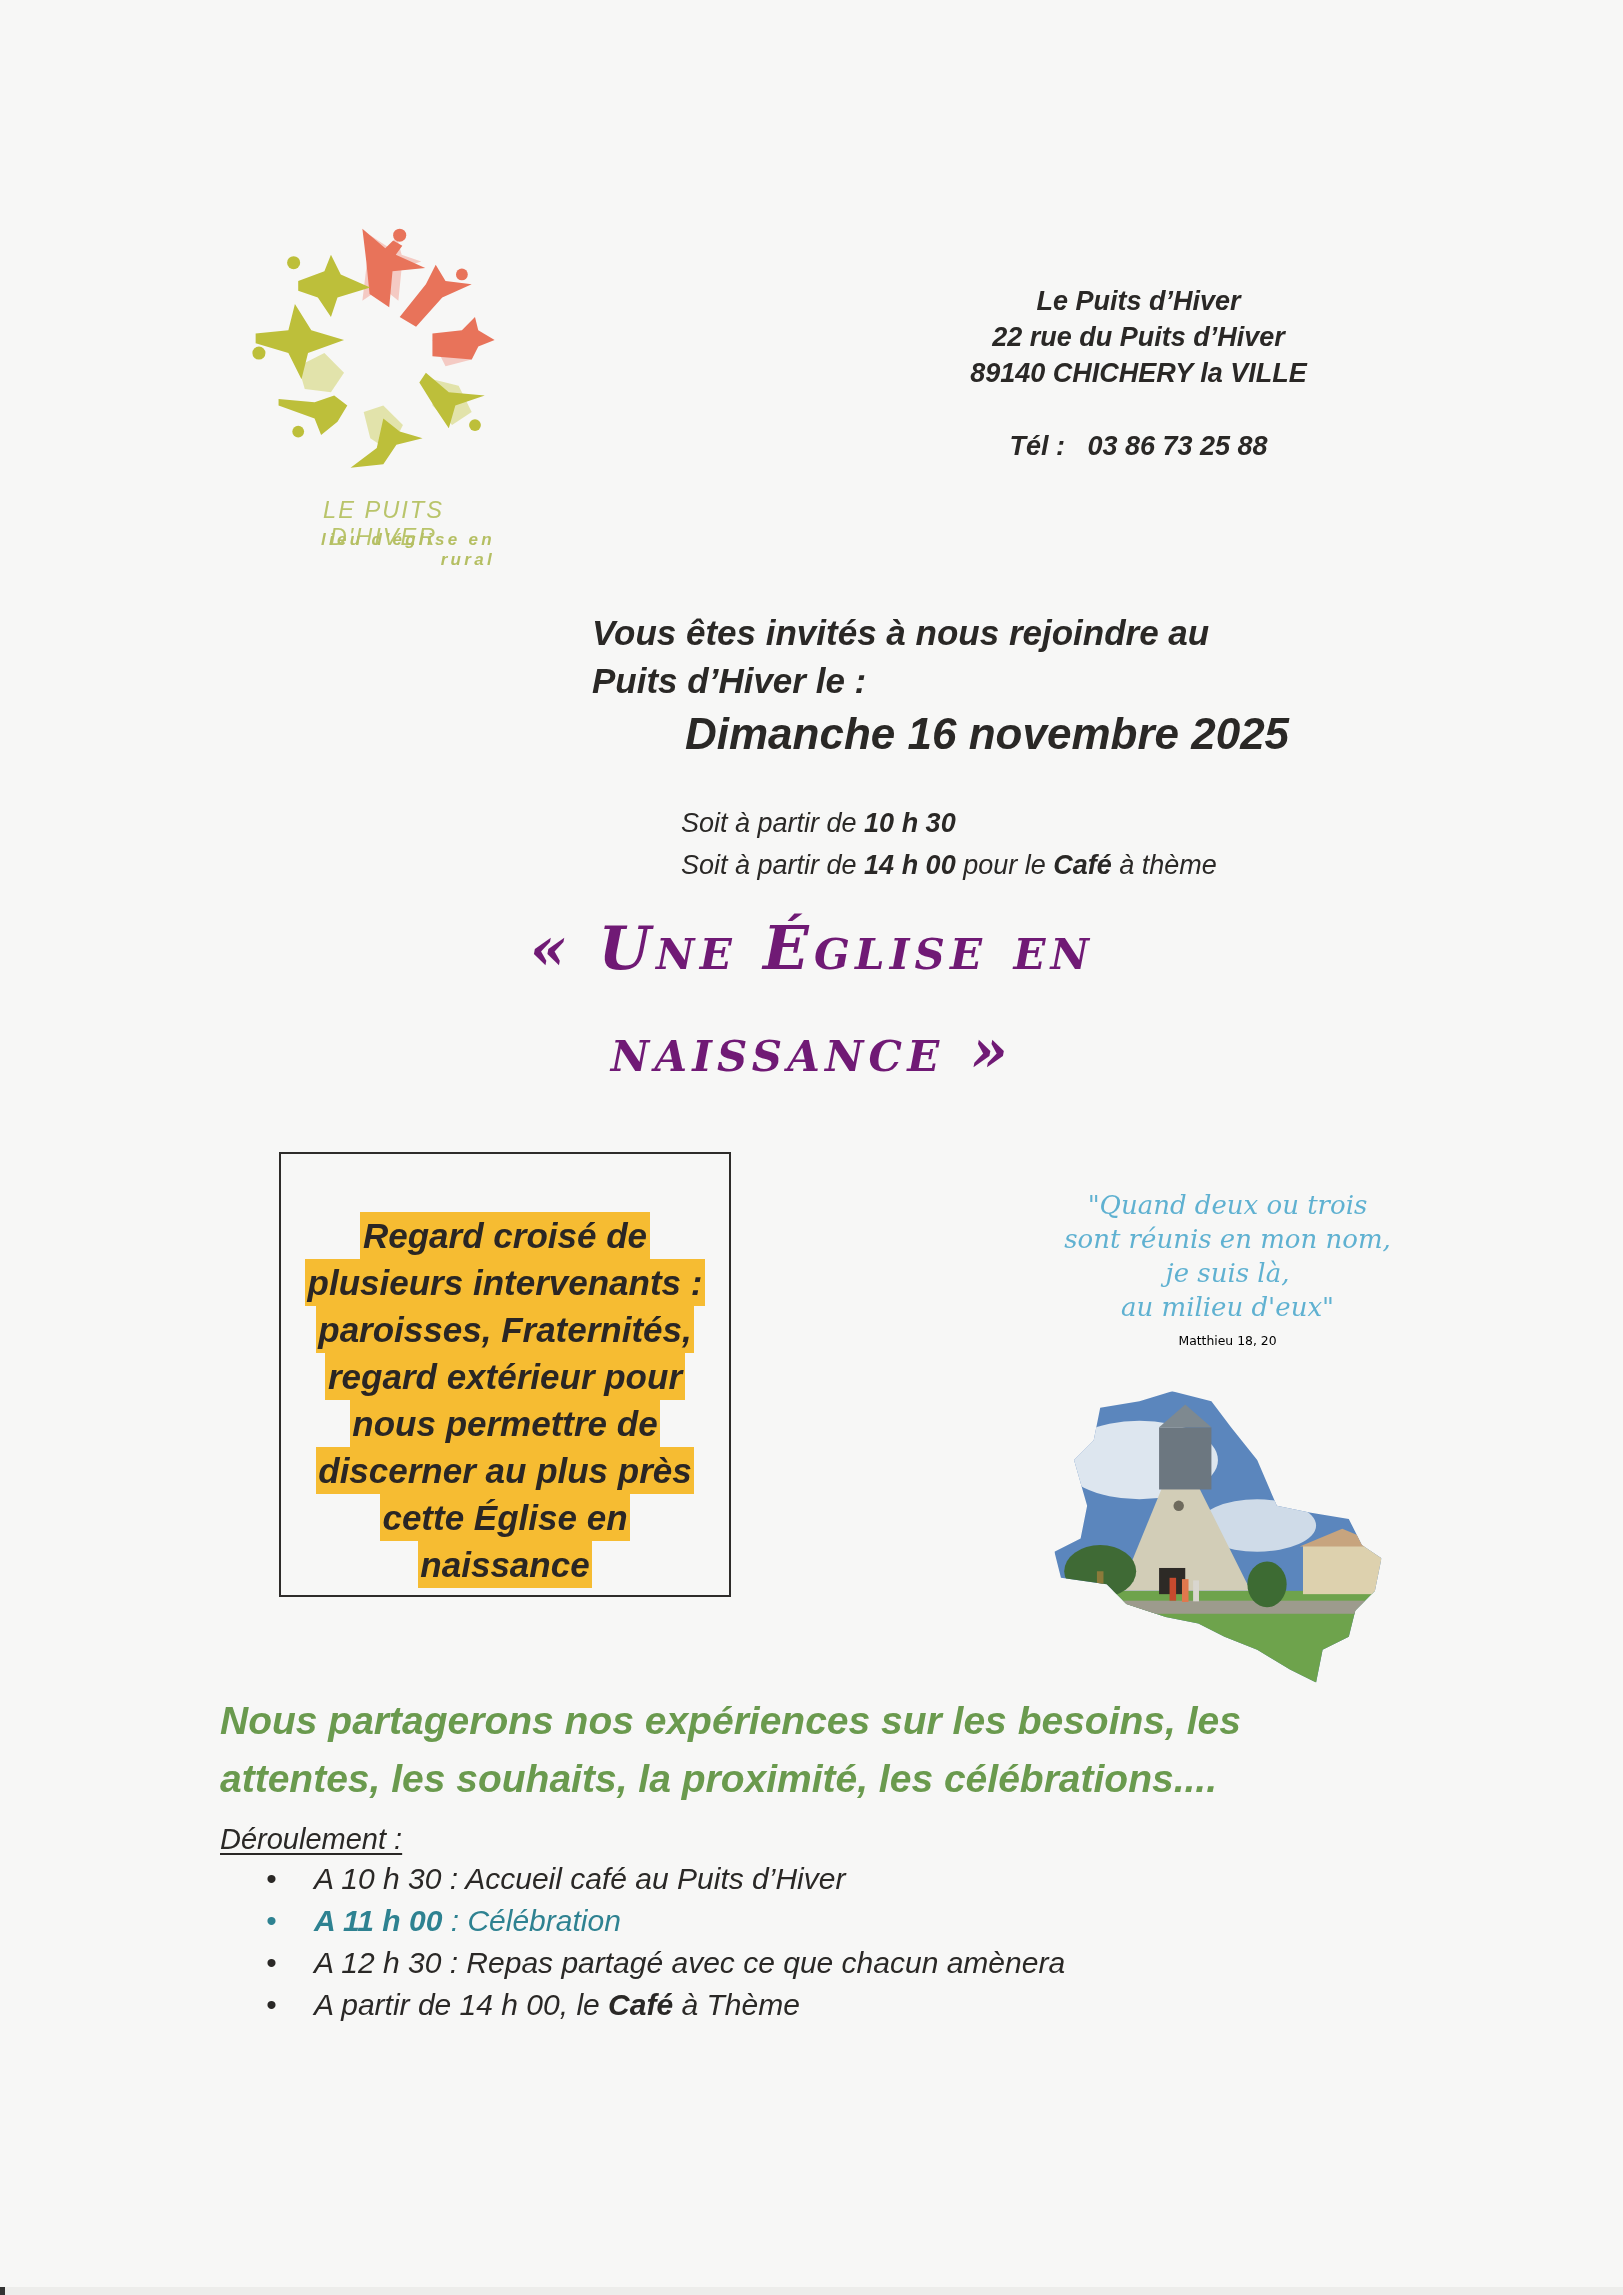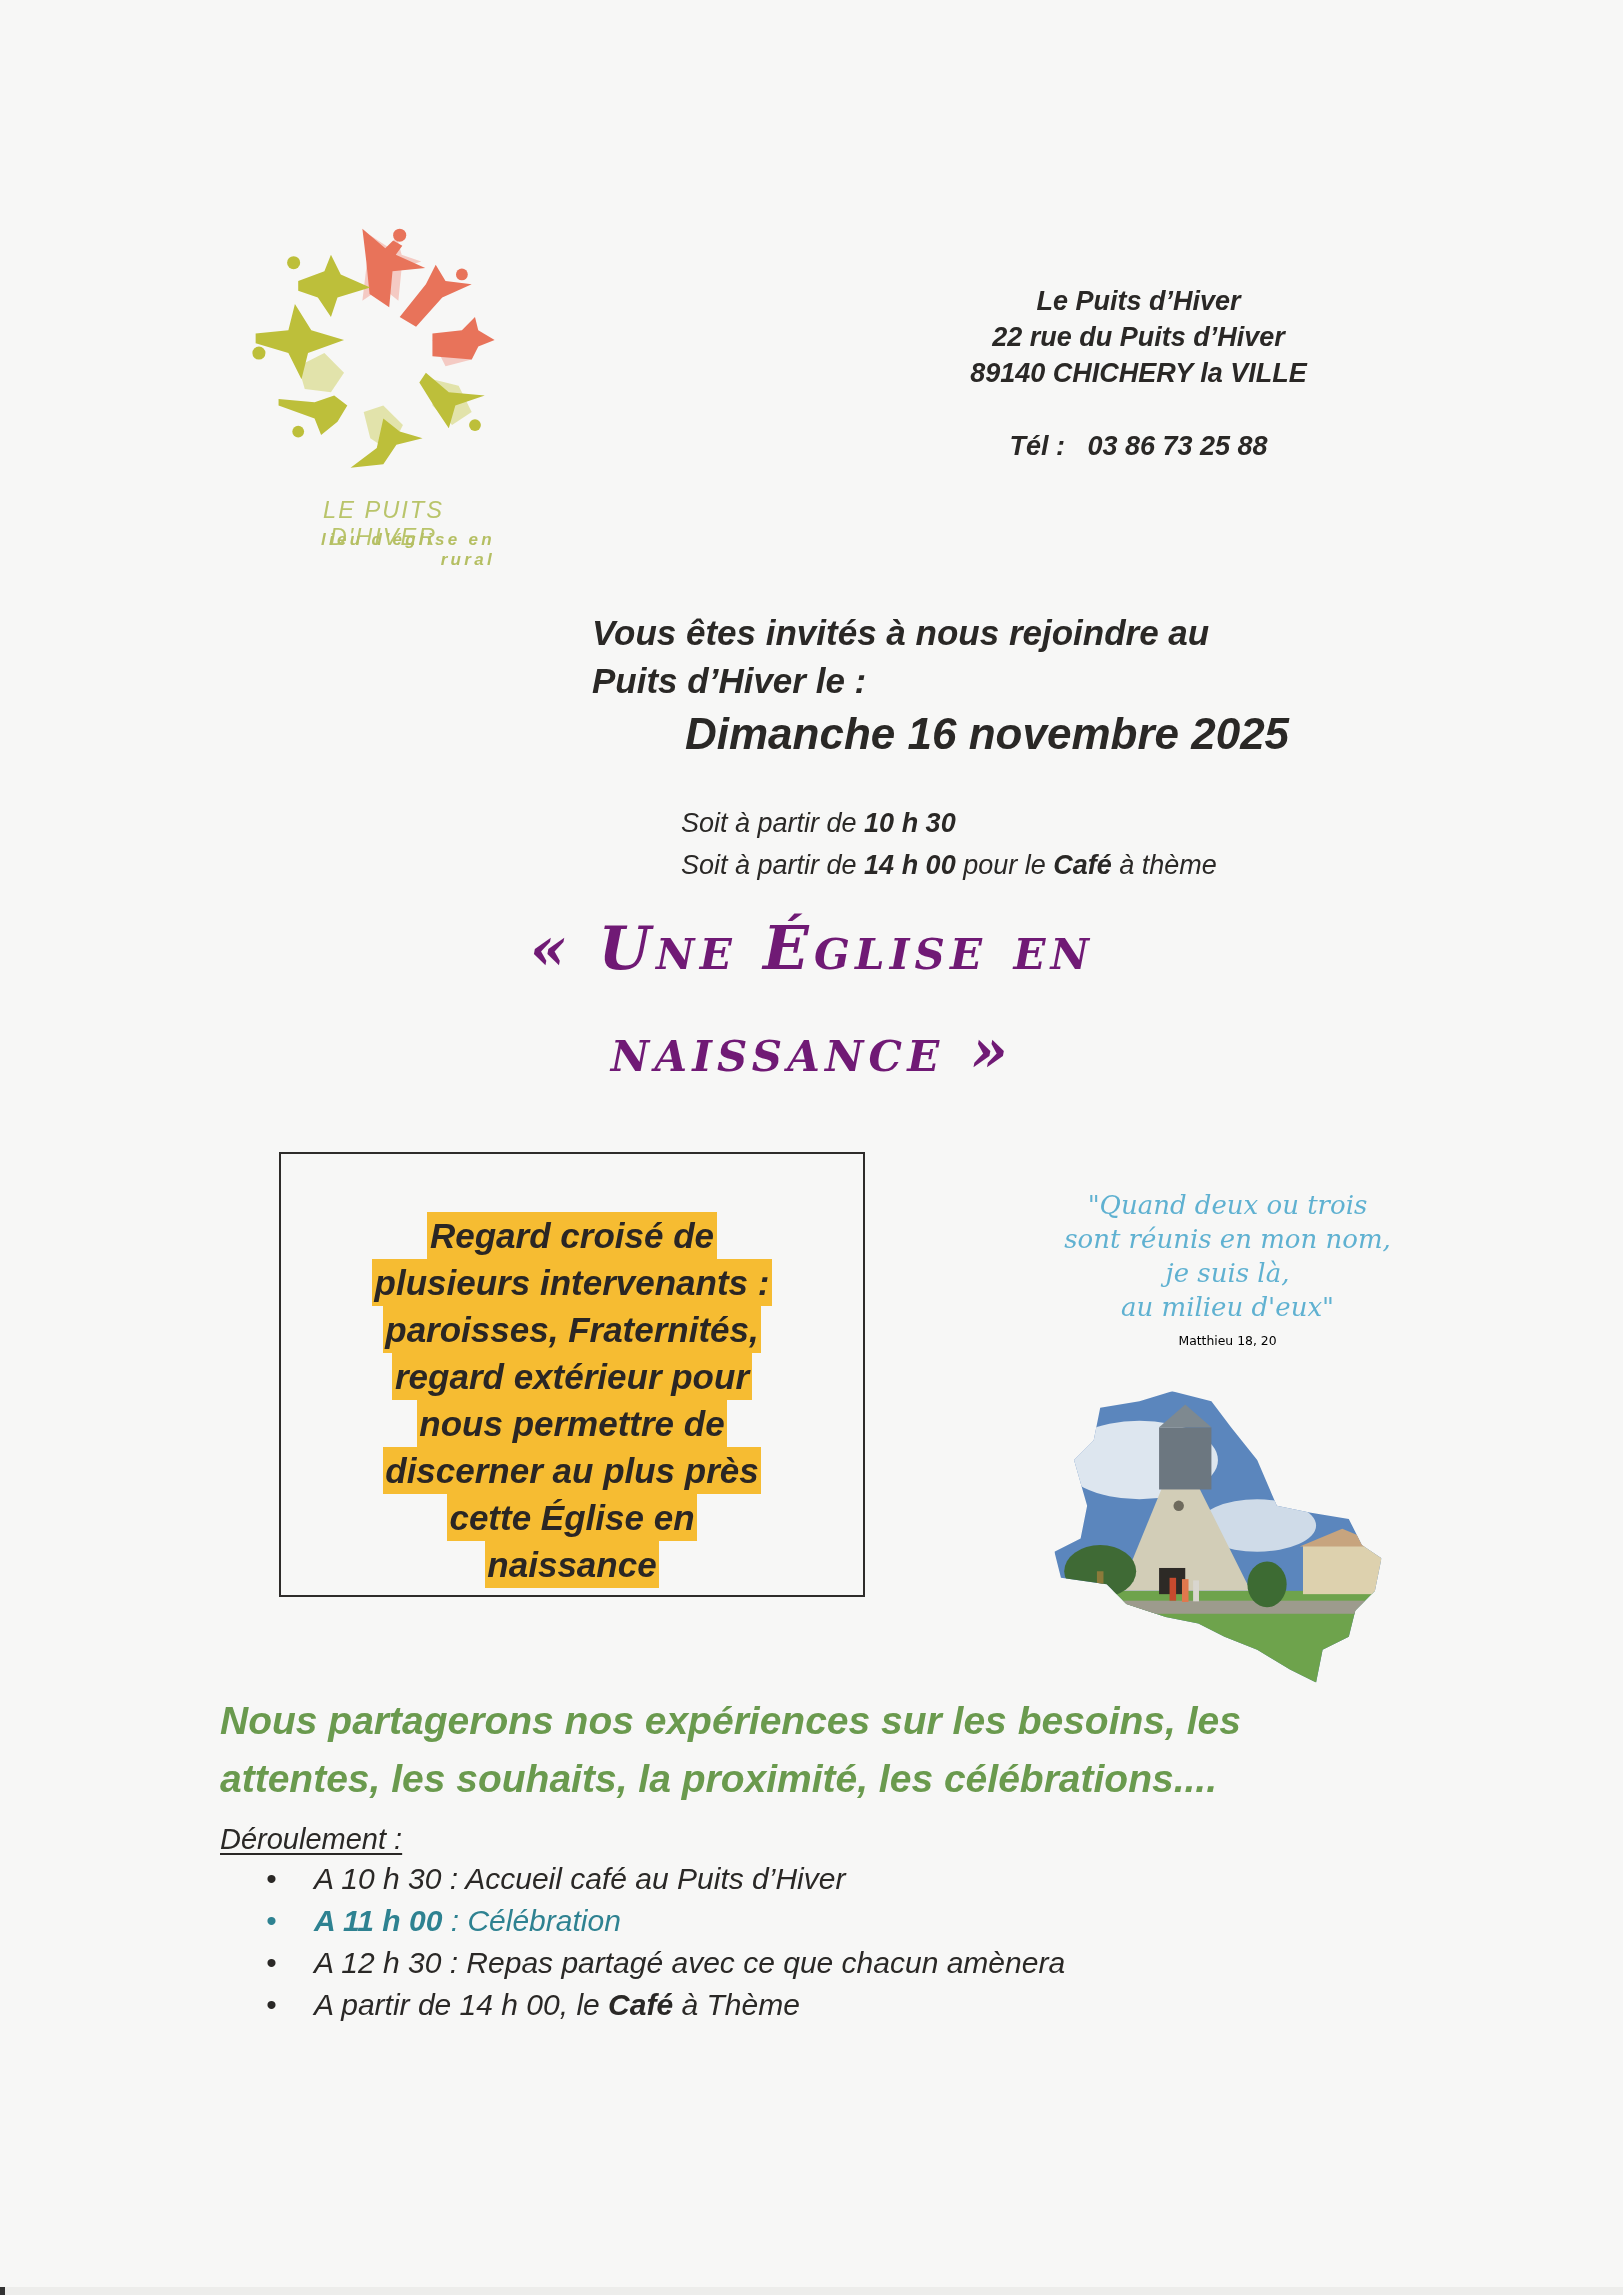--- a/index.html
+++ b/index.html
@@ -36,21 +36,21 @@
   #times b { font-weight: bold; }
 
   
   #title {
     left: 367px; top: 897px; width: 890px; text-align: center;
     font-family: "DejaVu Serif", serif; font-weight: bold; color: #701a75;
     font-size: 60px; line-height: 102px; letter-spacing: 5.2px; font-variant: small-caps;
   }
 
   
-  #frame { left: 279px; top: 1152px; width: 586px; height: 445px; border: 2px solid #2e2c2a; box-sizing: border-box; }
+  #frame { left: 279px; top: 1152px; width: 452px; height: 445px; border: 2px solid #2e2c2a; box-sizing: border-box; }
   #frame .lines { position: absolute; left: 0; top: 58px; width: 100%; text-align: center; }
   #frame .line {
     display: inline-block; background: #f6bc32; font-weight: bold;
     font-size: 35px; line-height: 47px; padding: 0 2.6px; color: #2a2624;
   }
 
   
   #quote {
     left: 1018px; top: 1188px; width: 419px; text-align: center;
     font-family: "DejaVu Serif", serif; font-style: italic; color: #5fb1d1;

